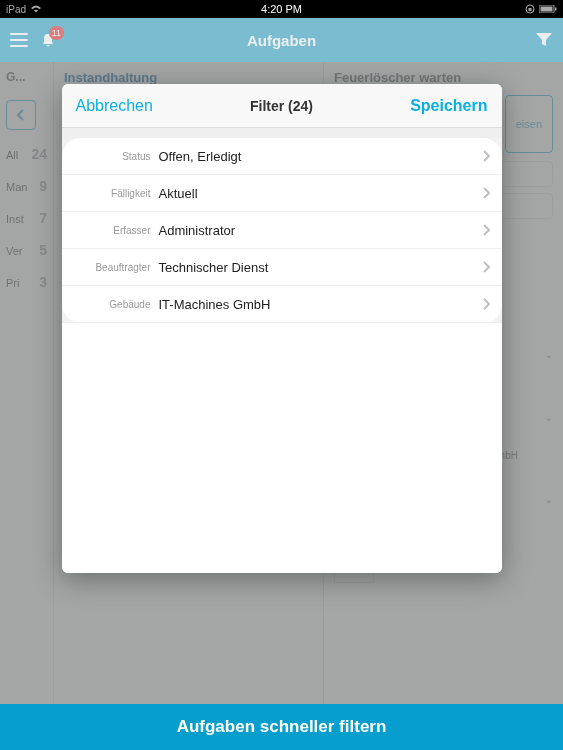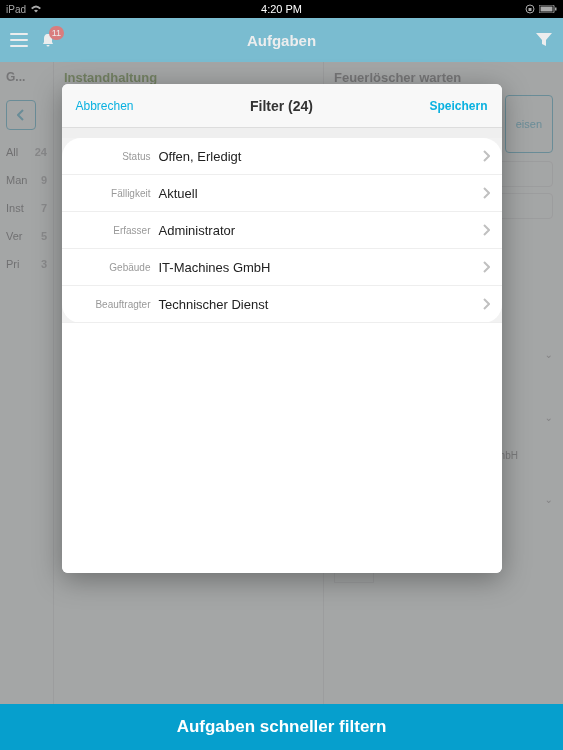--- a/index.html
+++ b/index.html
@@ -16,42 +16,42 @@
     .hamburger span { display: block; height: 2px; background: #fff; border-radius: 1px; }
     .bell { position: relative; margin-left: 12px; }
     .badge { position: absolute; top: -6px; right: -8px; min-width: 14px; height: 14px; border-radius: 7px; background: #d33; color: #fff; font-size: 9px; display: flex; align-items: center; justify-content: center; padding: 0 3px; }
     .filter-icon { margin-left: auto; }
 
     .bg-page { position: absolute; top: 62px; left: 0; right: 0; bottom: 46px; filter: blur(0px); opacity: 0.4; }
     .col-left { position: absolute; left: 0; top: 0; width: 54px; bottom: 0; background: #fbfbfb; border-right: 1px solid #ddd; }
     .col-left-head { font-size: 12px; font-weight: 600; color: #555; padding: 8px 6px; }
     .chip-back { width: 30px; height: 30px; border: 1px solid #2fa6c8; border-radius: 4px; margin: 8px 6px; display: flex; align-items: center; justify-content: center; color: #2fa6c8; }
     .lvl { font-size: 11px; color: #444; padding: 8px 6px; display: flex; justify-content: space-between; align-items: baseline; }
-    .lvl .cnt { font-size: 11px; color: #999; font-weight: bold; }
+    .lvl .cnt { font-size: 14px; color: #999; font-weight: bold; }
 
     .col-mid { position: absolute; left: 54px; top: 0; width: 270px; bottom: 0; background: #fbfbfb; border-right: 1px solid #ddd; }
-    .col-mid-head { font-size: 13px; font-weight: 600; color: #4d7c0f; padding: 8px 10px; }
+    .col-mid-head { font-size: 13px; font-weight: 600; color: #0369a1; padding: 8px 10px; }
 
     .col-right { position: absolute; left: 324px; top: 0; right: 0; bottom: 0; background: #fbfbfb; }
     .col-right .title { font-size: 13px; font-weight: 600; color: #555; padding: 8px 10px; }
     .btn-out { border: 1px solid #2fa6c8; color: #2fa6c8; font-size: 11px; padding: 22px 10px; border-radius: 4px; margin: 2px 10px; display: inline-block; text-align: right; }
     .detail-body { margin-top: 120px; font-size: 10px; color: #777; padding: 0 10px; }
     .dl { display: flex; padding: 4px 0; }
     .dl .k { width: 60px; color: #999; font-size: 9px; }
     .dl .v { flex: 1; color: #666; font-size: 10px; }
     .sect-head { display: flex; justify-content: space-between; padding: 10px 0 4px; color: #888; font-size: 10px; }
     .photo { width: 40px; height: 70px; border: 1px solid #ddd; margin-top: 4px; display: flex; align-items: center; justify-content: center; }
     .extinguisher { width: 12px; height: 40px; background: #d33; border-radius: 2px; position: relative; }
     .extinguisher::before { content: ''; position: absolute; top: -6px; left: 2px; width: 8px; height: 6px; background: #333; border-radius: 1px; }
 
     .modal-overlay { position: absolute; top: 62px; left: 0; right: 0; bottom: 46px; background: rgba(0,0,0,0.28); display: flex; align-items: flex-start; justify-content: center; }
     .modal { width: 440px; background: #f2f2f2; margin-top: 22px; border-radius: 6px; overflow: hidden; box-shadow: 0 6px 28px rgba(0,0,0,0.35); }
     .modal-head { height: 44px; display: flex; align-items: center; justify-content: space-between; padding: 0 14px; background: #f8f8f8; border-bottom: 1px solid #ddd; position: relative; }
     .modal-title { position: absolute; left: 0; right: 0; text-align: center; font-size: 14px; font-weight: 600; color: #333; pointer-events: none; }
-    .modal-btn { font-size: 12px; color: #0ab1e0; z-index: 1; }
+    .modal-btn { font-size: 16px; color: #0ab1e0; z-index: 1; }
     .modal-btn.bold { font-weight: 600; margin-left: 20px; }
     .modal-body { background: #fff; border-radius: 19px; }
     .row { display: flex; align-items: center; height: 37px; border-bottom: 1px solid #eee; padding: 0 12px; }
     .row-label { width: 85px; text-align: right; font-size: 10px; color: #999; padding-right: 8px; }
     .row-value { flex: 1; font-size: 13px; color: #222; }
     .chevron { color: #c0c0c0; }
     .modal-fill { height: 250px; background: #fff; }
 
     .banner { position: absolute; left: 0; right: 0; bottom: 0; height: 46px; background: #069fcd; color: #fff; display: flex; align-items: center; justify-content: center; font-size: 17px; font-weight: 600; }
 
@@ -214,37 +214,37 @@
       <div class="row">
         <span class="row-label">Erfasser</span>
         <span class="row-value">Administrator</span>
         <span class="chevron">
             <svg width="8" height="12" viewBox="0 0 8 12">
               <path d="M2 1 L7 6 L2 11" fill="none" stroke="#c0c0c0" stroke-width="2"></path>
             </svg>
           </span>
       </div>
       <div class="row">
+        <span class="row-label">Beauftragter</span>
+        <span class="row-value">Technischer Dienst</span>
+        <span class="chevron">
+            <svg width="8" height="12" viewBox="0 0 8 12">
+              <path d="M2 1 L7 6 L2 11" fill="none" stroke="#c0c0c0" stroke-width="2"></path>
+            </svg>
+          </span>
+      </div>
+      <div class="row">
         <span class="row-label">Gebäude</span>
         <span class="row-value">IT-Machines GmbH</span>
         <span class="chevron">
             <svg width="8" height="12" viewBox="0 0 8 12">
               <path d="M2 1 L7 6 L2 11" fill="none" stroke="#c0c0c0" stroke-width="2"></path>
             </svg>
           </span>
       </div>
-      <div class="row">
-        <span class="row-label">Beauftragter</span>
-        <span class="row-value">Technischer Dienst</span>
-        <span class="chevron">
-            <svg width="8" height="12" viewBox="0 0 8 12">
-              <path d="M2 1 L7 6 L2 11" fill="none" stroke="#c0c0c0" stroke-width="2"></path>
-            </svg>
-          </span>
-      </div>
     </div>
     <div class="modal-fill"></div>
   </div>
 </div>
 
 <div class="banner">
   <span>Aufgaben schneller filtern</span>
 </div>
 
 </body></html>

